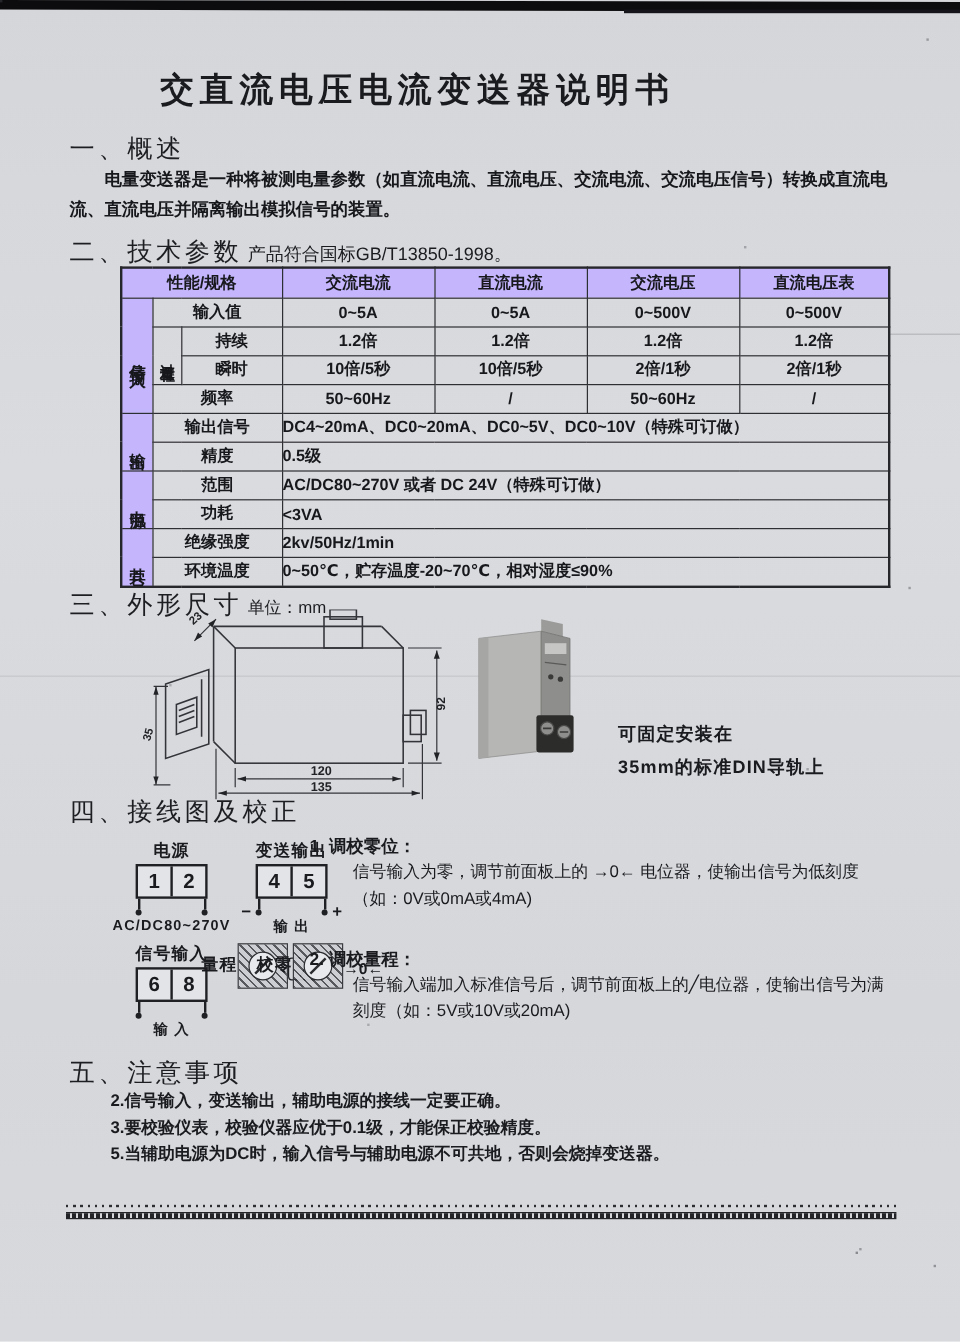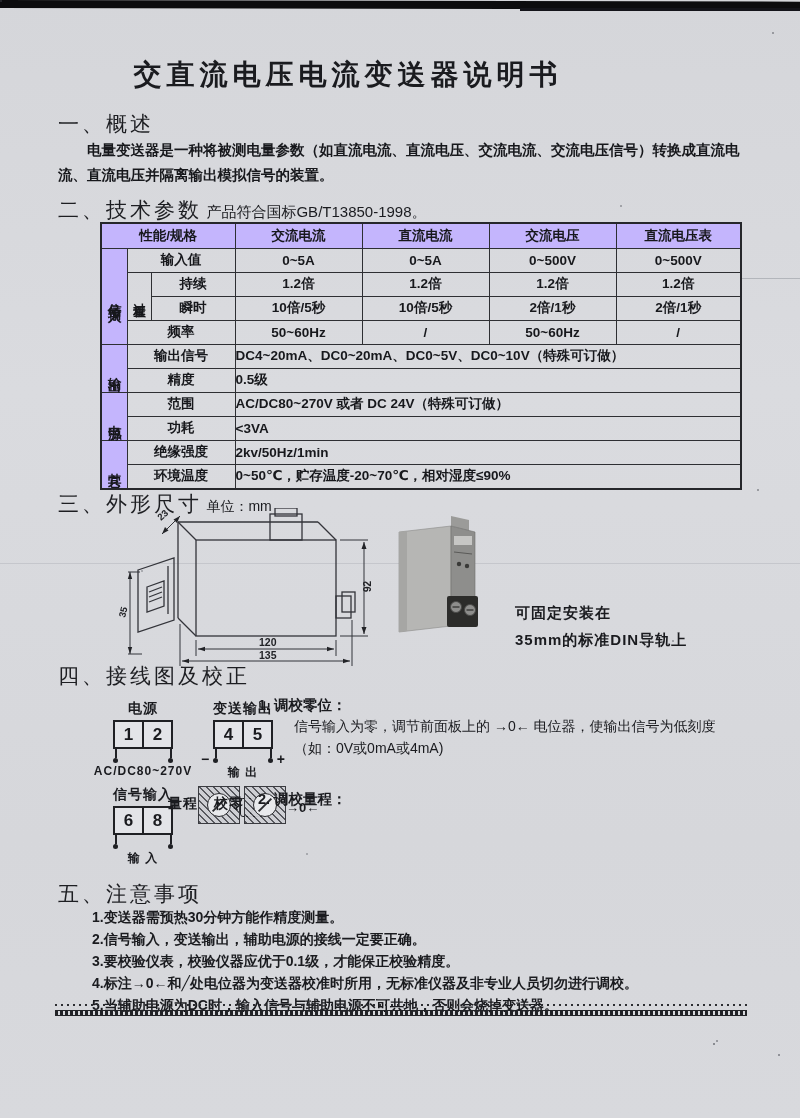--- a/index.html
+++ b/index.html
@@ -329,25 +329,24 @@
 <div class="abs pot" style="top:786px;left:214px;">
   <div class="pot-title">校零</div>
   <div class="pot-body">
       <div class="pot-screw"></div>
     </div>
   <div class="pot-symbol">→0←</div>
 </div>
 
 <div class="abs step" style="top:790px;left:258px;">
   <div class="step-title">2. 调校量程：</div>
+  <div class="step-body">信号输入端加入标准信号后，调节前面板上的╱电位器，使输出信号为满刻度（如：5V或10V或20mA)</div>
 </div>
 
 <div class="abs sec-heading" style="top:880px;left:58px;">五、注意事项</div>
 <div class="abs" style="top:906px;left:92px;width:660px;">
-  <div class="note-line">1.变送器需预热30分钟方能作精度测量。</div>
   <div class="note-line">2.信号输入，变送输出，辅助电源的接线一定要正确。</div>
   <div class="note-line">3.要校验仪表，校验仪器应优于0.1级，才能保正校验精度。</div>
-  <div class="note-line">4.标注→0←和╱处电位器为变送器校准时所用，无标准仪器及非专业人员切勿进行调校。</div>
   <div class="note-line">5.当辅助电源为DC时，输入信号与辅助电源不可共地，否则会烧掉变送器。</div>
 </div>
 
 <div class="abs dotline1" style="top:1004px;left:55px;width:692px;"></div>
 <div class="abs dotline2" style="top:1010px;left:55px;width:692px;"></div>
 
 </body></html>

